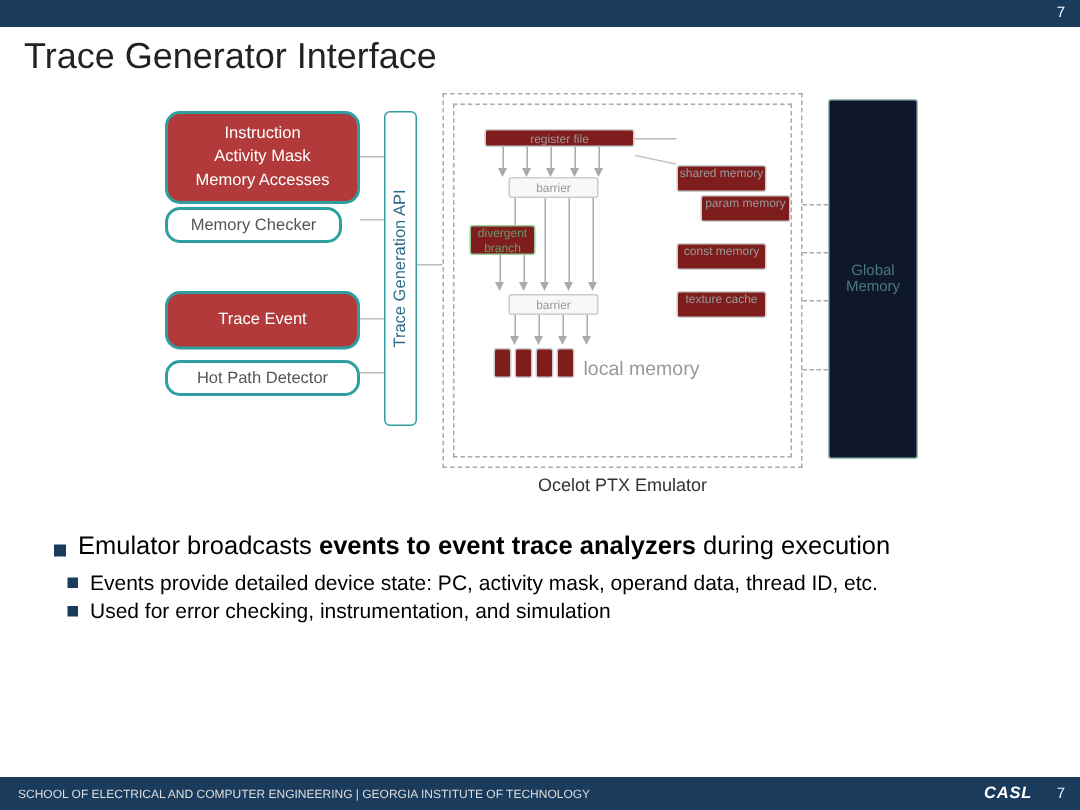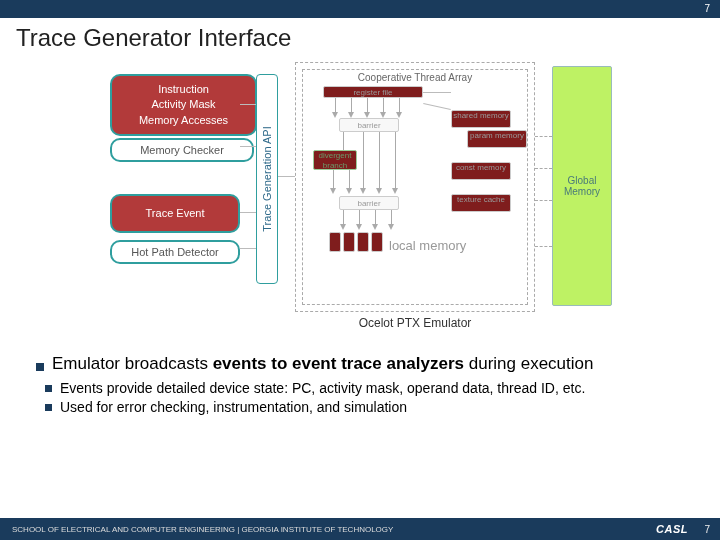--- a/index.html
+++ b/index.html
@@ -121,21 +121,21 @@
     border-radius: 2px;
   }
   
   .global-mem {
     position: absolute;
     left: 472px;
     top: 10px;
     width: 60px;
     height: 240px;
     border: 1px solid #9bb;
-    background: #bef264;
+    background: #0f172a;
     border-radius: 2px;
     font-size: 10px;
     color: #4a7a7a;
     display: flex;
     align-items: center;
     justify-content: center;
     text-align: center;
   }
   
   .bullets {
@@ -215,42 +215,41 @@
 <body>
 
 <div class="topbar">
   <span>7</span>
 </div>
 
 <div class="title">Trace Generator Interface</div>
 
 <div class="diagram">
 
-  <div class="lbox red" style="left:30px; top:18px; width:147px;"><span style="white-space:pre-line">Instruction
+  <div class="lbox red" style="left:30px; top:18px; width:130px;"><span style="white-space:pre-line">Instruction
 Activity Mask
 Memory Accesses</span></div>
-  <div class="lbox gray" style="left:30px; top:82px; width:144px;">Memory Checker</div>
+  <div class="lbox gray" style="left:30px; top:82px; width:118px;">Memory Checker</div>
 
   <div class="lbox red" style="left:30px; top:138px; width:130px; padding:10px 0;">Trace Event</div>
   <div class="lbox gray" style="left:30px; top:184px; width:130px;">Hot Path Detector</div>
 
   <div class="apibar">
     <span>Trace Generation API</span>
   </div>
 
   <div class="conn-line" style="left:160px; top:48px; width:16px;"></div>
   <div class="conn-line" style="left:160px; top:90px; width:16px;"></div>
   <div class="conn-line" style="left:160px; top:156px; width:16px;"></div>
   <div class="conn-line" style="left:160px; top:192px; width:16px;"></div>
 
   <div class="conn-line" style="left:198px; top:120px; width:17px;"></div>
 
   <div class="emulator-frame">
     <div class="cta-frame">
-      <div class="cta-title">Cooperative Thread Array</div>
 
       <div class="smallbox" style="left:20px; top:16px; width:100px; height:12px; line-height:12px;">register file</div>
 
       <div class="vline" style="left:32px; top:28px; height:14px;"></div>
         <div class="arrow-down" style="left:29px; top:42px;"></div>
       <div class="vline" style="left:48px; top:28px; height:14px;"></div>
         <div class="arrow-down" style="left:45px; top:42px;"></div>
       <div class="vline" style="left:64px; top:28px; height:14px;"></div>
         <div class="arrow-down" style="left:61px; top:42px;"></div>
       <div class="vline" style="left:80px; top:28px; height:14px;"></div>

